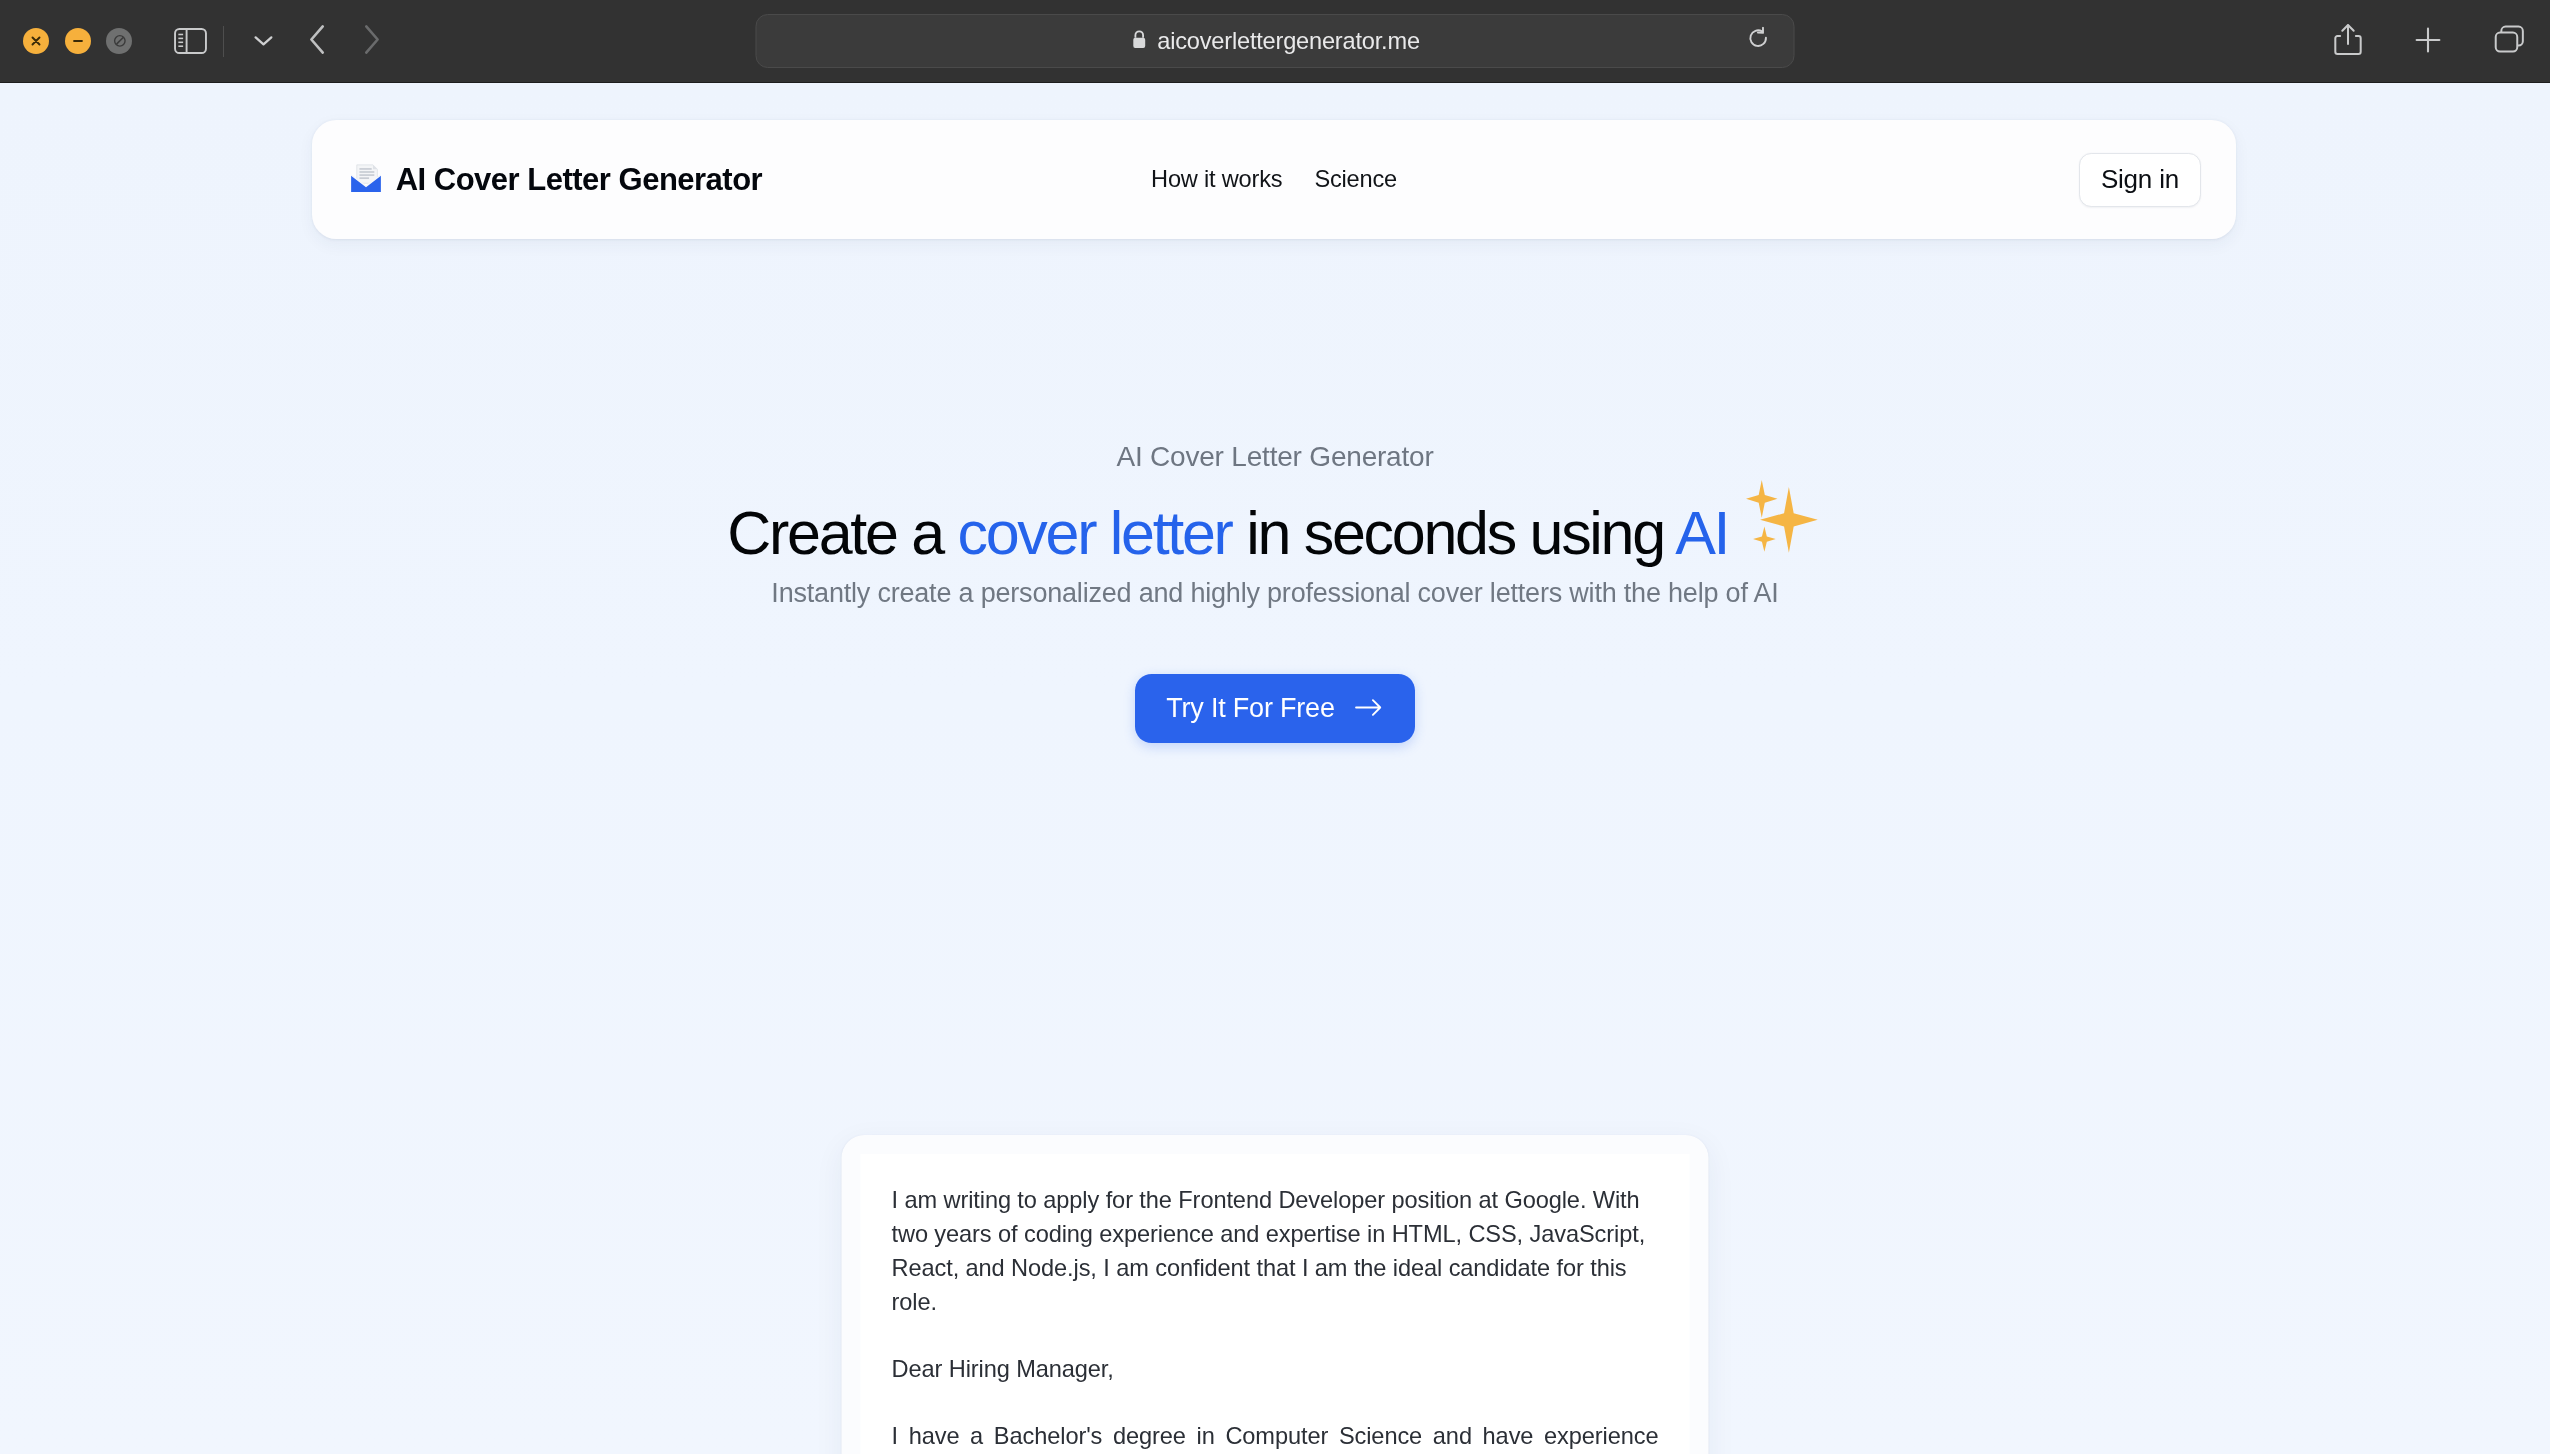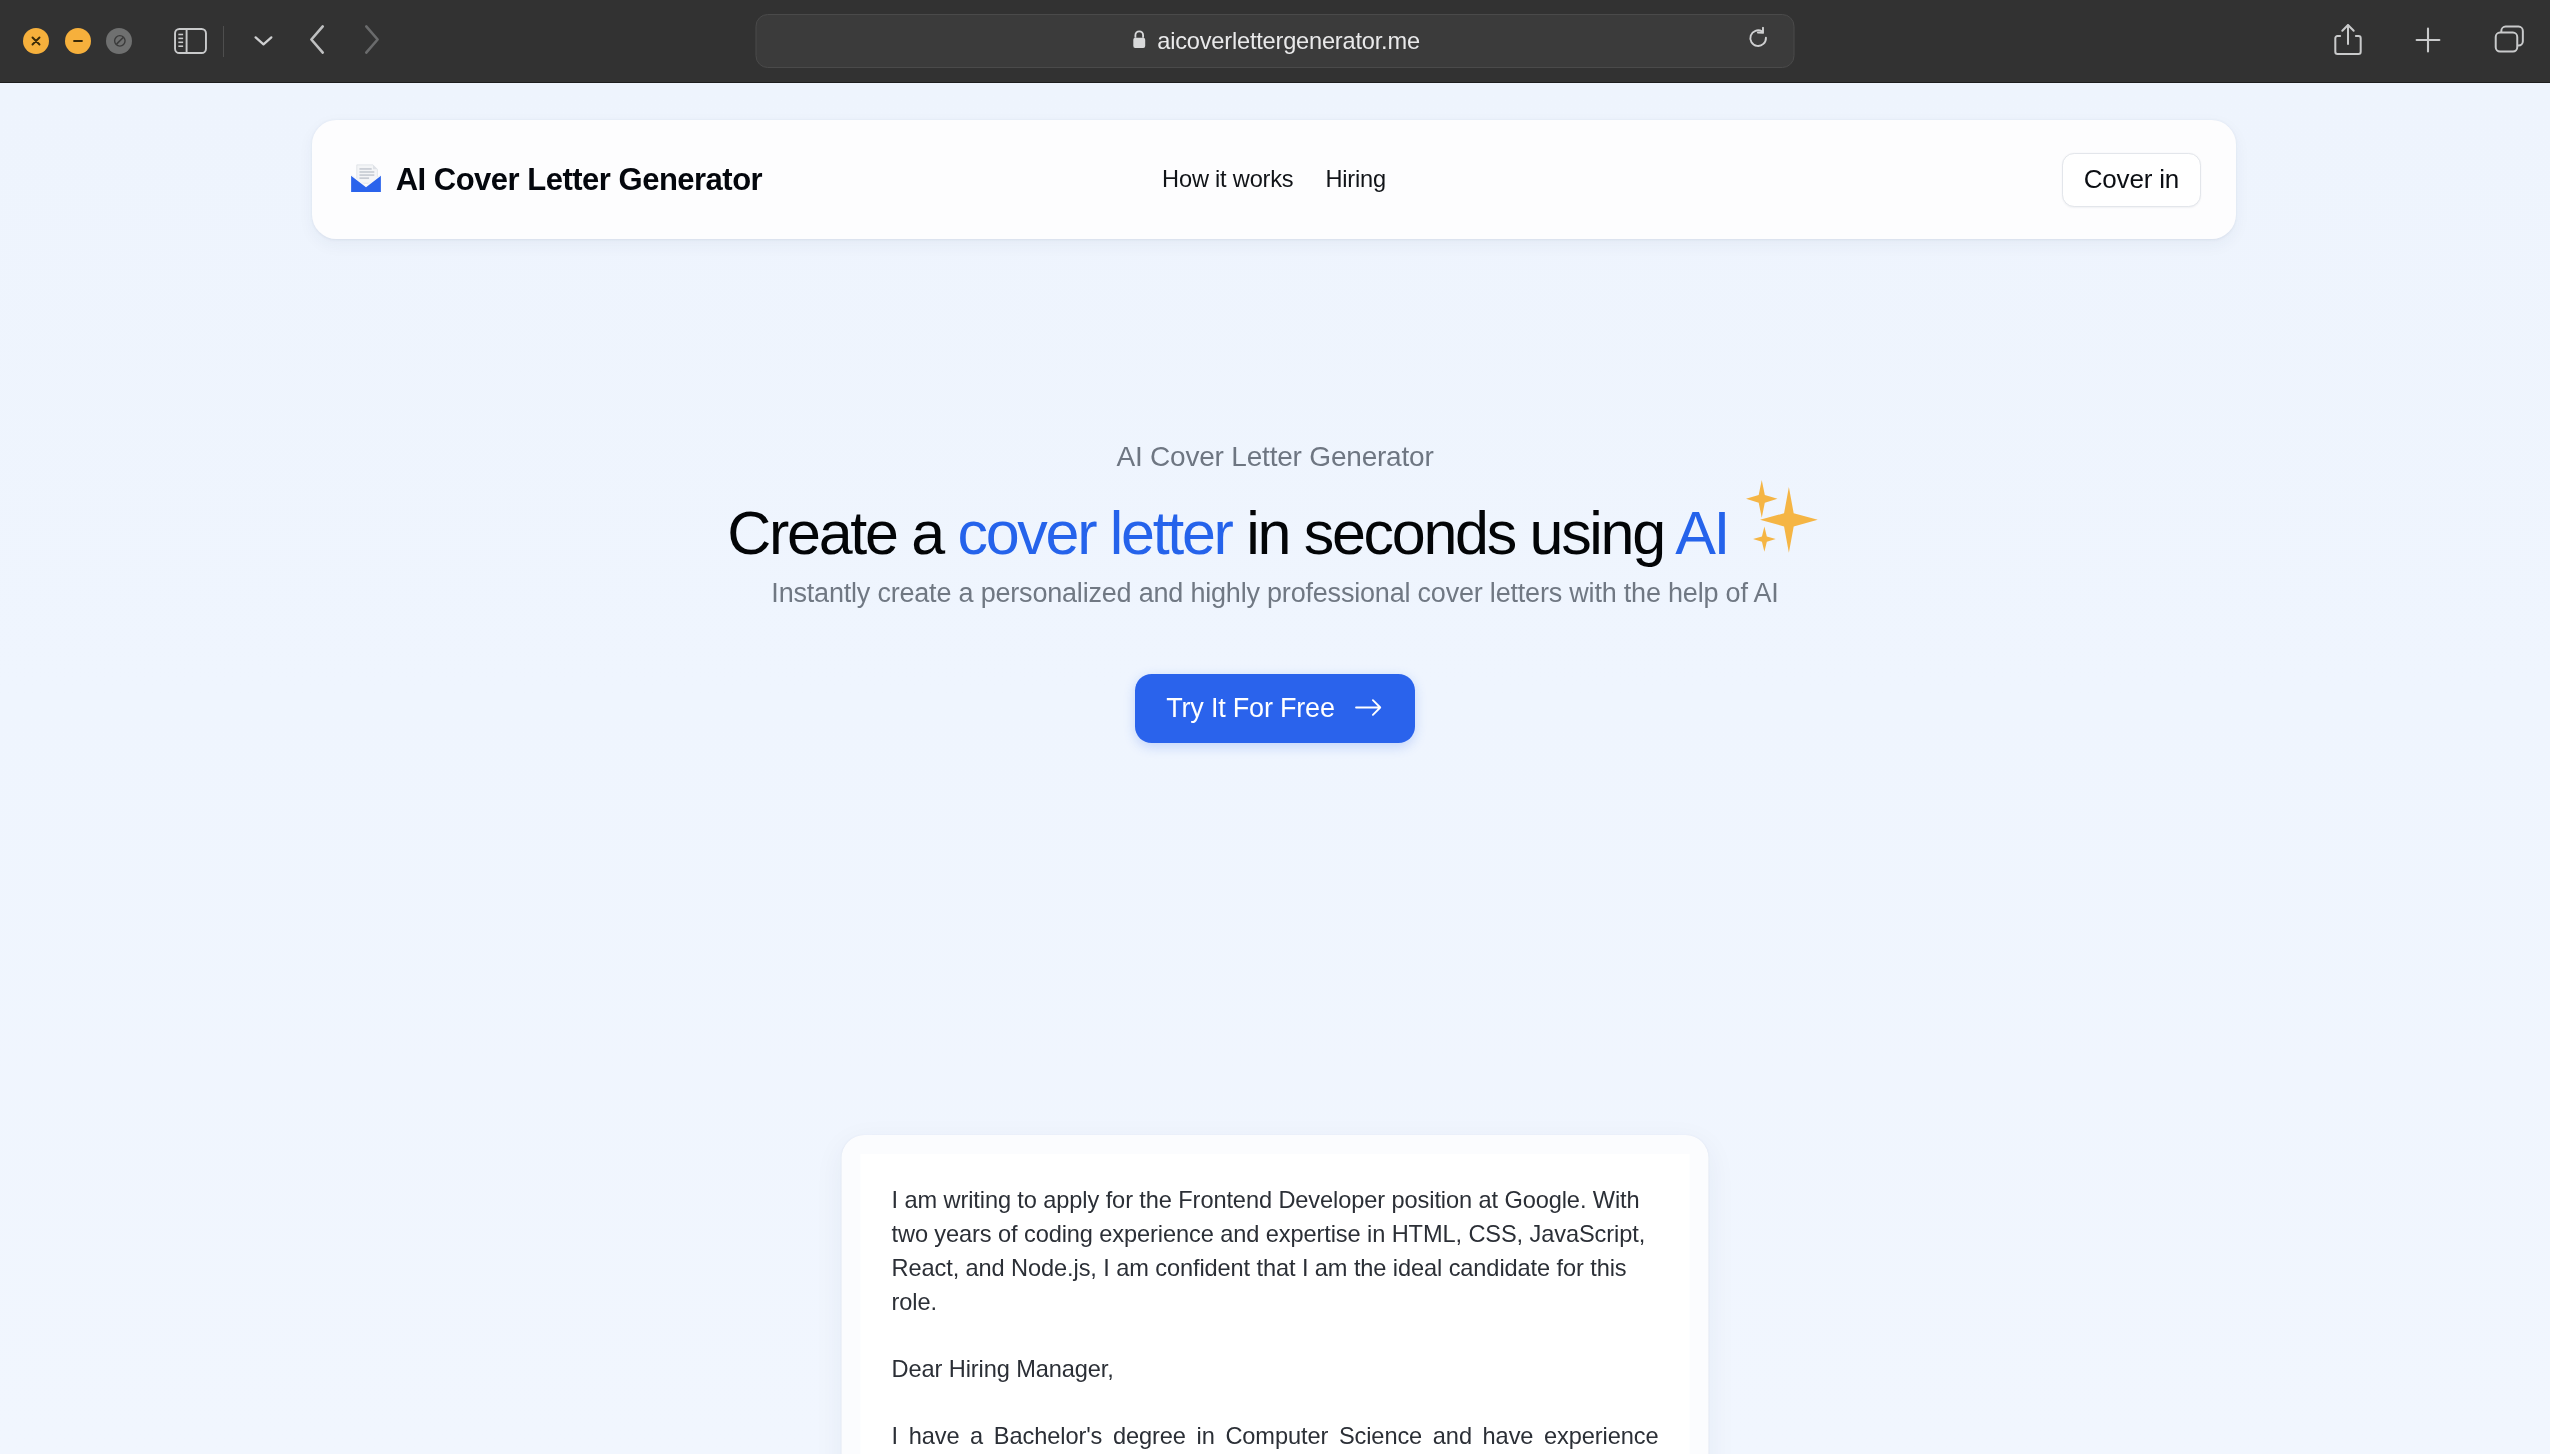--- a/index.html
+++ b/index.html
@@ -270,24 +270,24 @@
           </g>
           <path d="M7 20.5 L24 33.5 L41 20.5 V40 H7 Z" fill="#2a63ec"></path>
           <path d="M7 20.5 L24 33.5 L41 20.5" fill="none" stroke="#f6f7f9" stroke-width="1.6"></path>
         </svg>
       </span>
       <span class="brand-name">AI Cover Letter Generator</span>
     </div>
 
     <div class="nav-links">
       <span class="nav-link">How it works</span>
-      <span class="nav-link">Hiring</span>
-    </div>
-
-    <button class="signin">Cover in</button>
+      <span class="nav-link">Science</span>
+    </div>
+
+    <button class="signin">Sign in</button>
   </div>
 
   <div class="hero">
     <div class="eyebrow">AI Cover Letter Generator</div>
 
     <h1 class="headline">
       <span>Create a </span><span class="accent">cover letter</span><span> in seconds using </span><span class="accent">AI</span><span class="sparkle">
         <svg width="84" height="84" viewBox="0 0 96 96">
           <path d="M57 16 L62.5 46 L90 53.5 L62.5 61 L57 91 L51.5 61 L24 53.5 L51.5 46 Z" fill="#f5b544"></path>
           <path d="M26 8 L29.5 25 L44 29.5 L29.5 34 L26 51 L22.5 34 L8 29.5 L22.5 25 Z" fill="#f5b544"></path>

